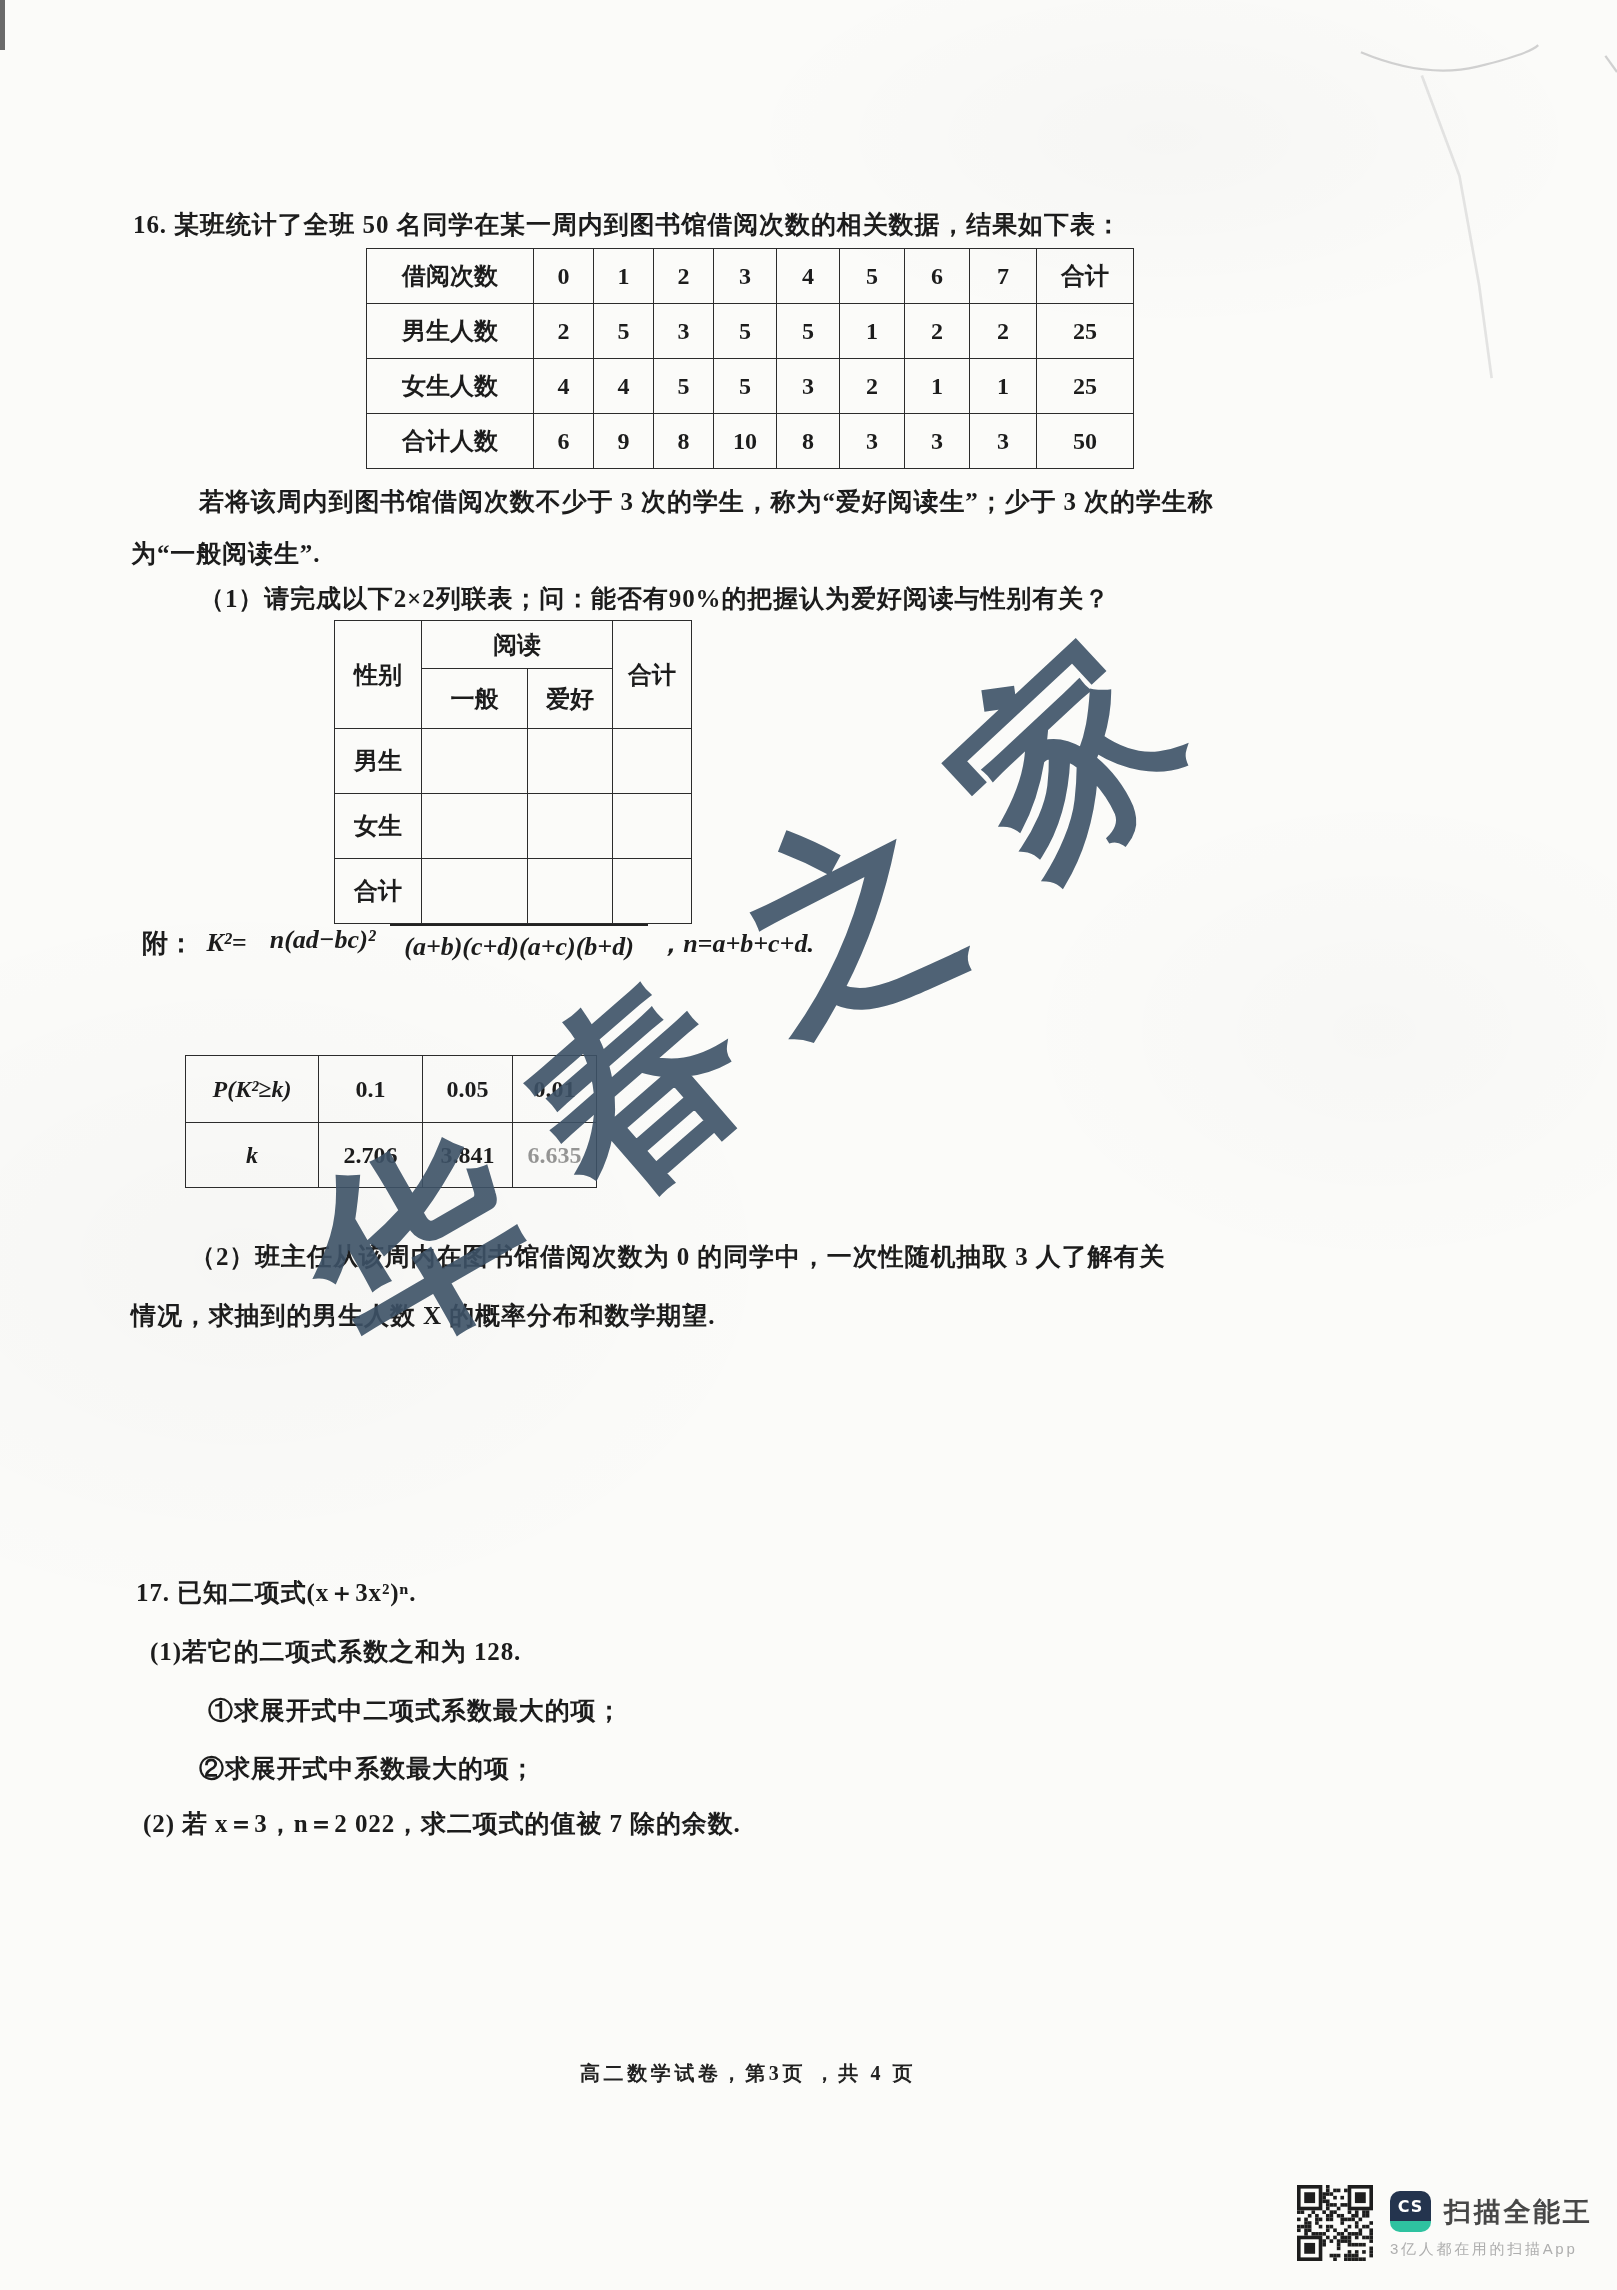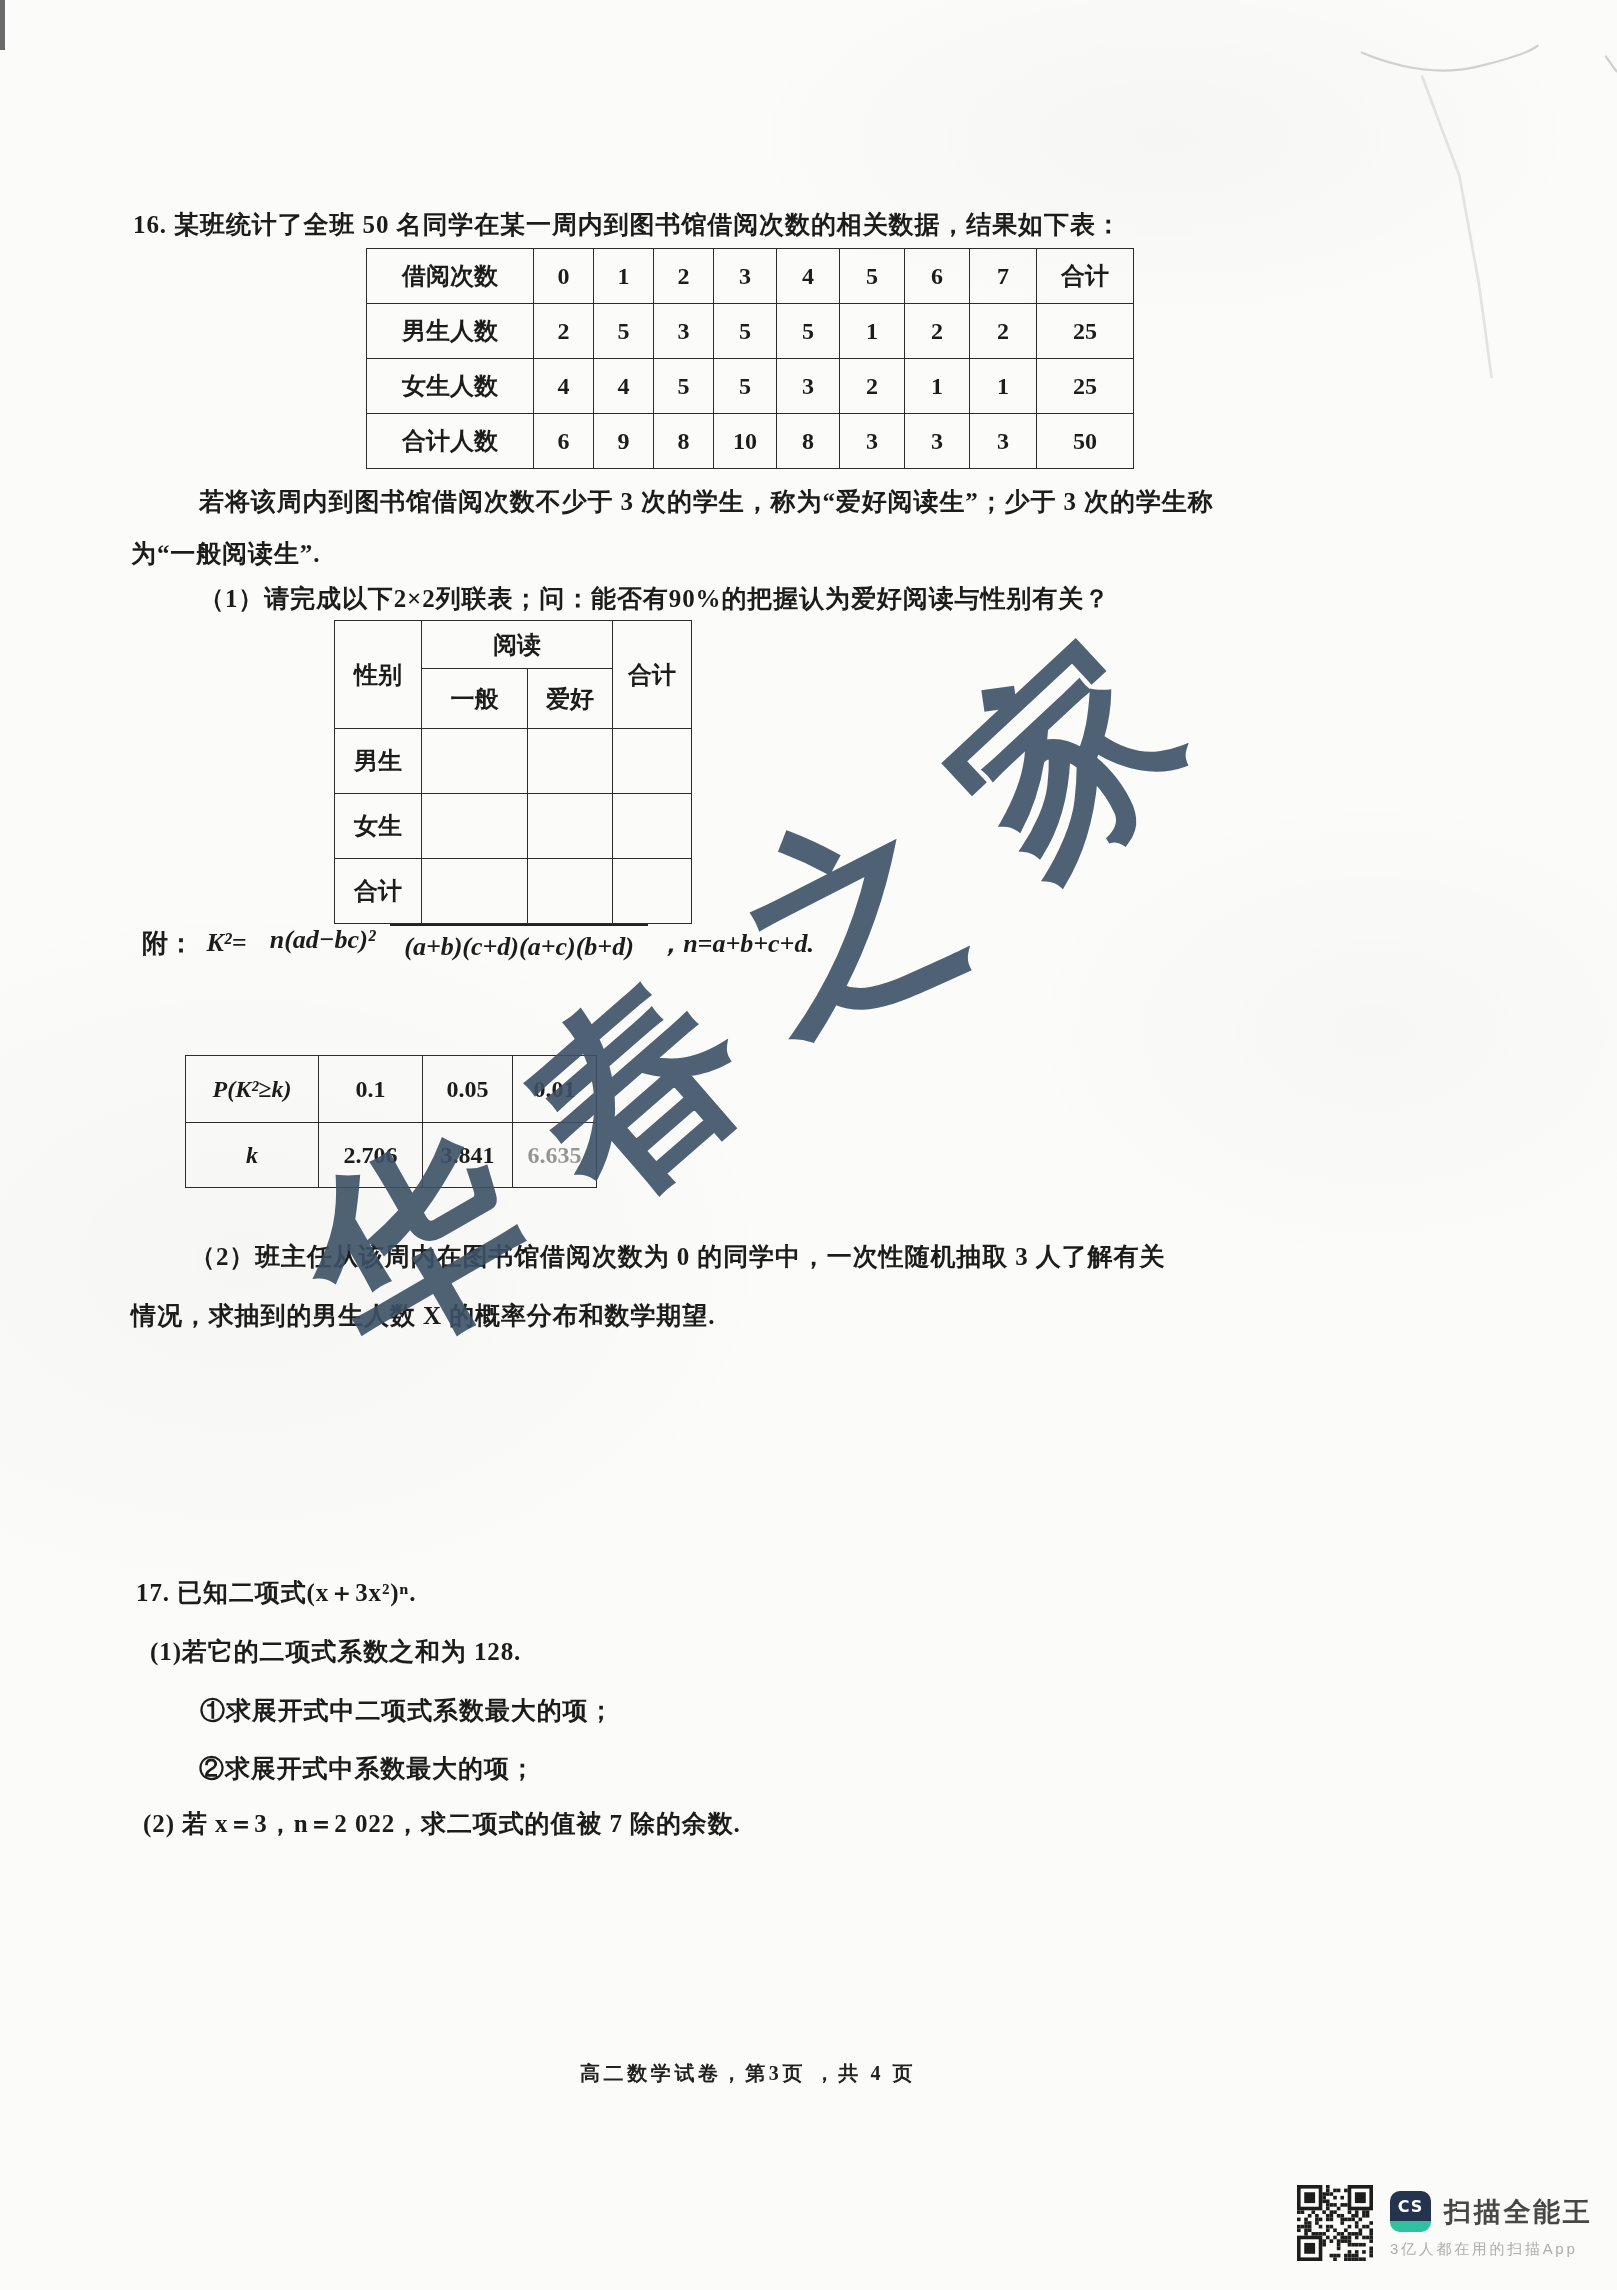--- a/index.html
+++ b/index.html
@@ -236,21 +236,21 @@
       <td class="faded">6.635</td>
     </tr>
   </tbody>
     </table>
 
   <div class="abs txt" style="left:190px; top:1240px;">（2）班主任从该周内在图书馆借阅次数为 0 的同学中，一次性随机抽取 3 人了解有关</div>
   <div class="abs txt" style="left:131px; top:1299px;">情况，求抽到的男生人数 X 的概率分布和数学期望.</div>
 
   <div class="abs txt" style="left:136px; top:1576px;">17. 已知二项式(x＋3x²)ⁿ.</div>
   <div class="abs txt" style="left:150px; top:1635px;">(1)若它的二项式系数之和为 128.</div>
-  <div class="abs txt" style="left:200px; top:1694px;font-family:Liberation Serif, serif;">①求展开式中二项式系数最大的项；</div>
+  <div class="abs txt" style="left:208px; top:1694px;font-family:Liberation Serif, serif;">①求展开式中二项式系数最大的项；</div>
   <div class="abs txt" style="left:199px; top:1752px;">②求展开式中系数最大的项；</div>
   <div class="abs txt" style="left:143px; top:1807px;">(2) 若 x＝3，n＝2 022，求二项式的值被 7 除的余数.</div>
 
   <div class="footer">高二数学试卷，第3页 ，共 4 页</div>
 
   <div class="watermark">
     <span>华</span>
     <span>春</span>
     <span>之</span>
     <span>家</span>

